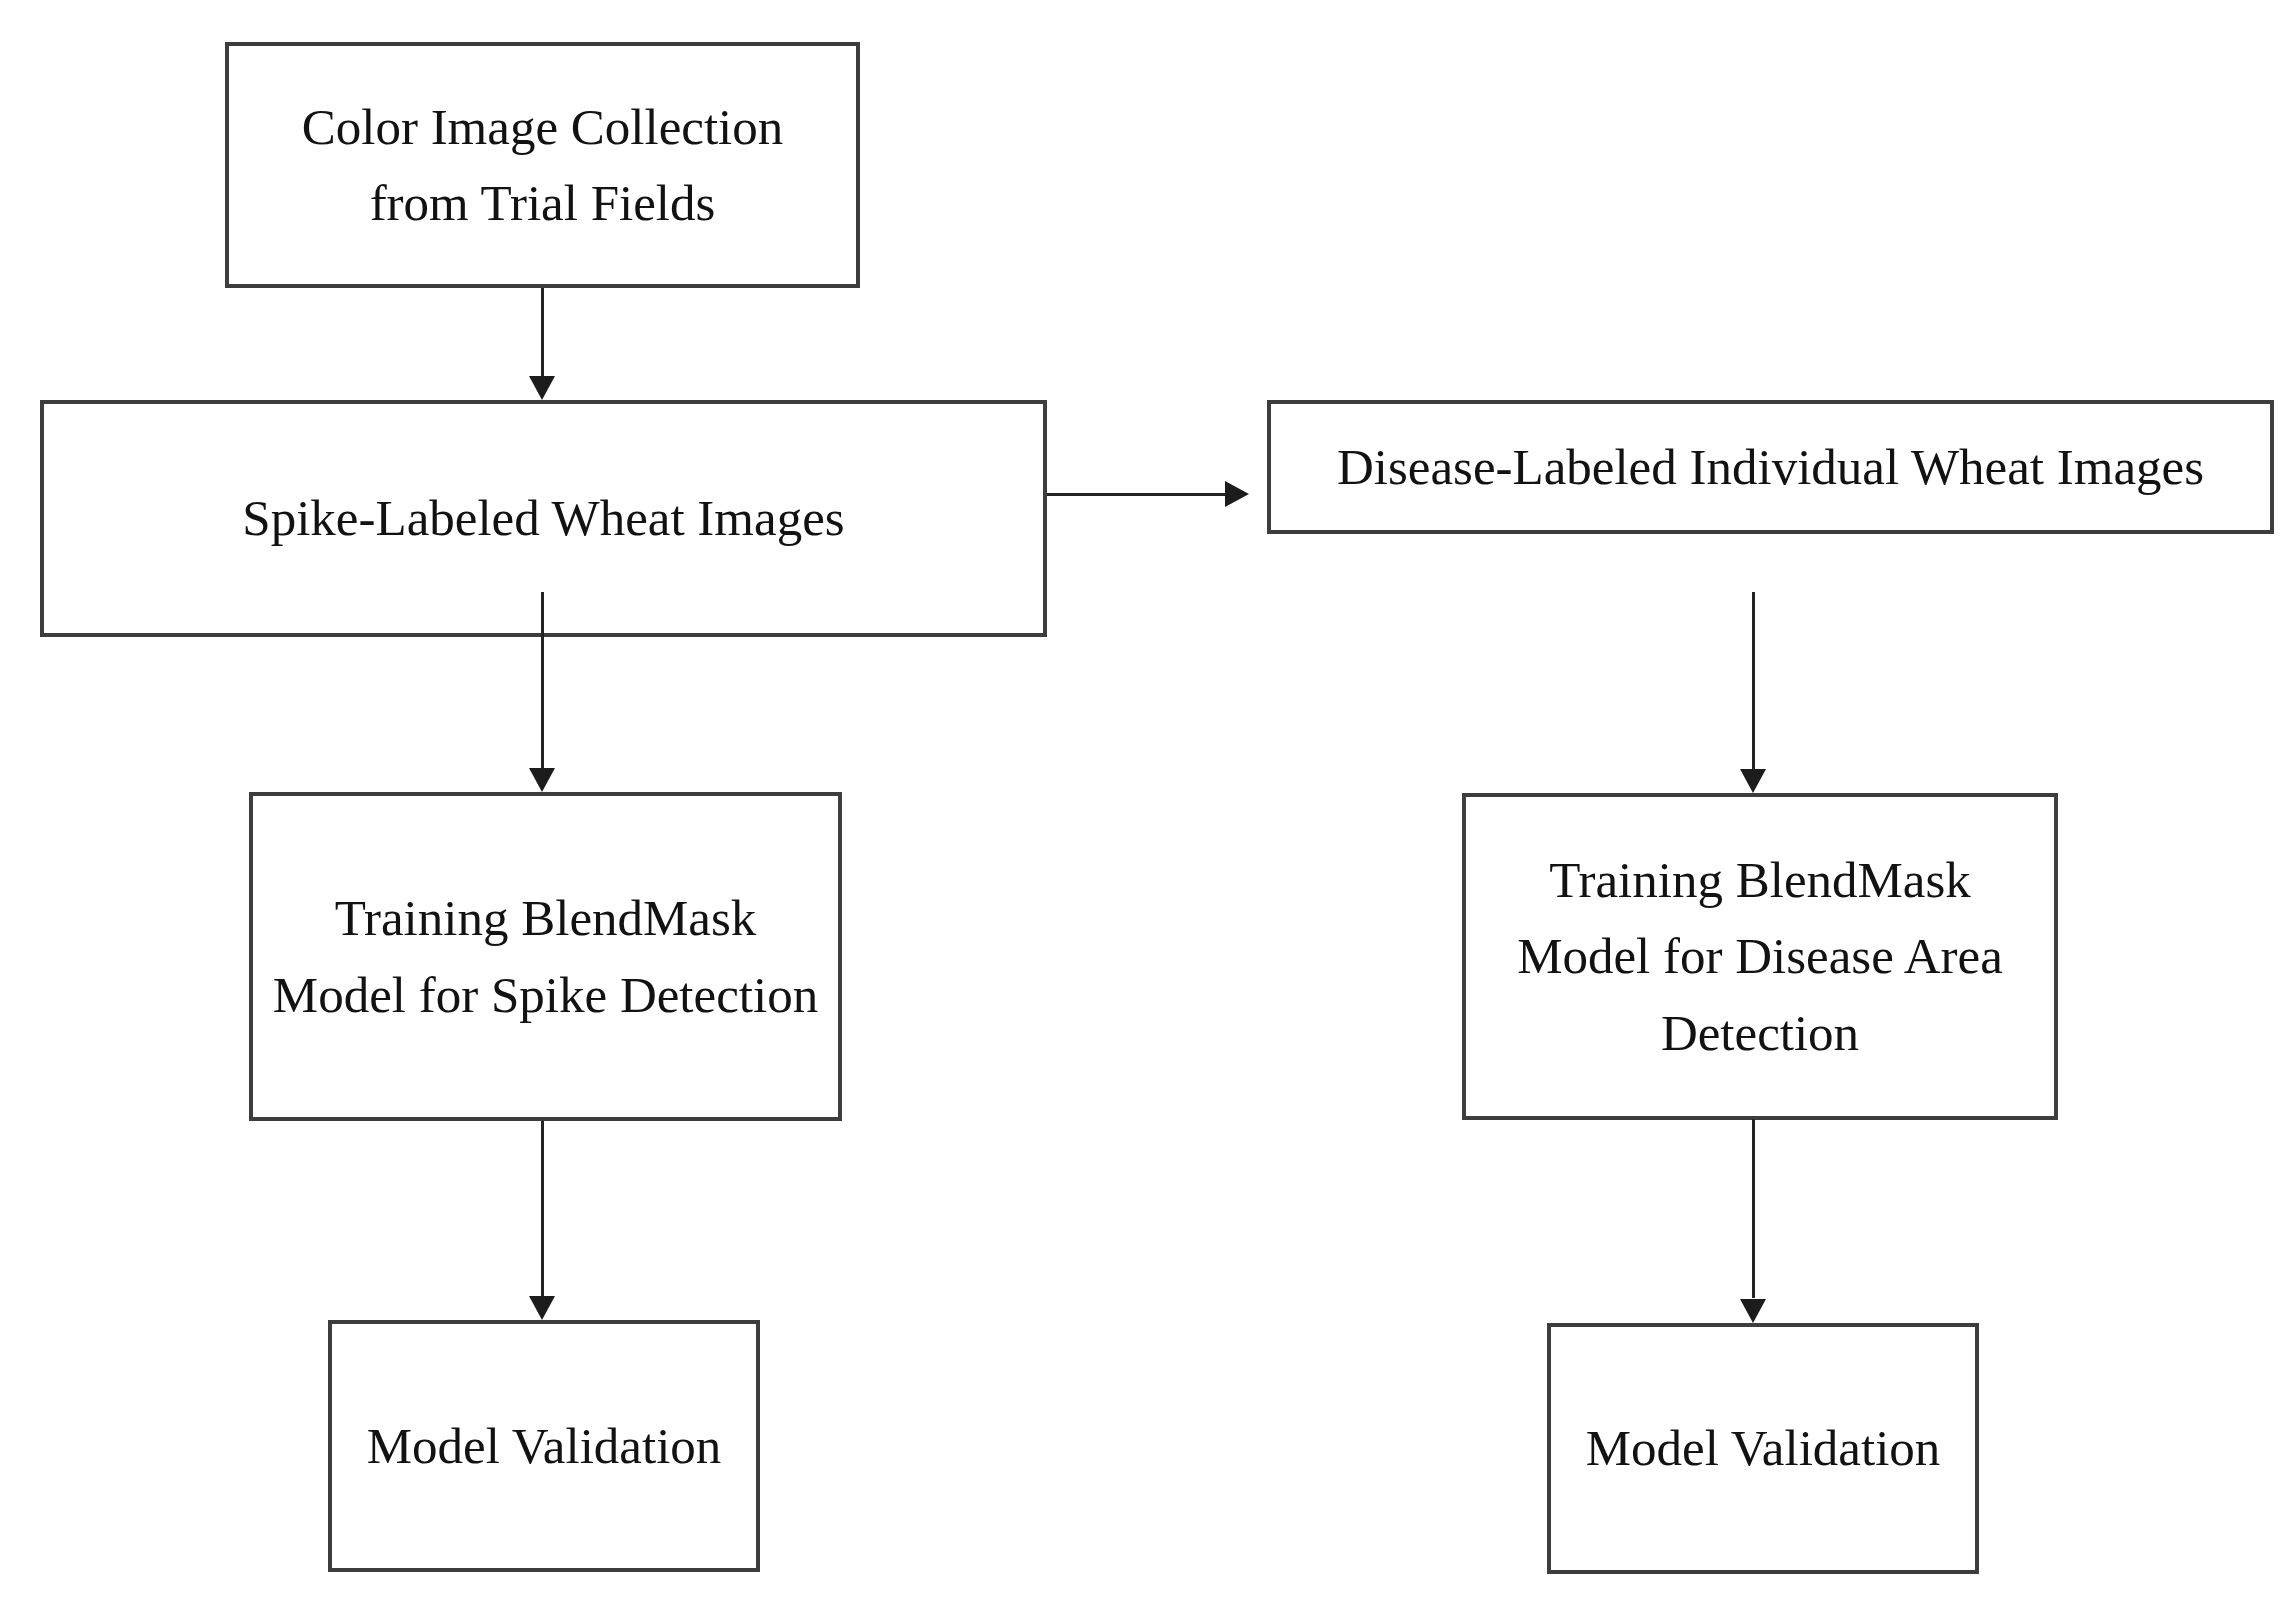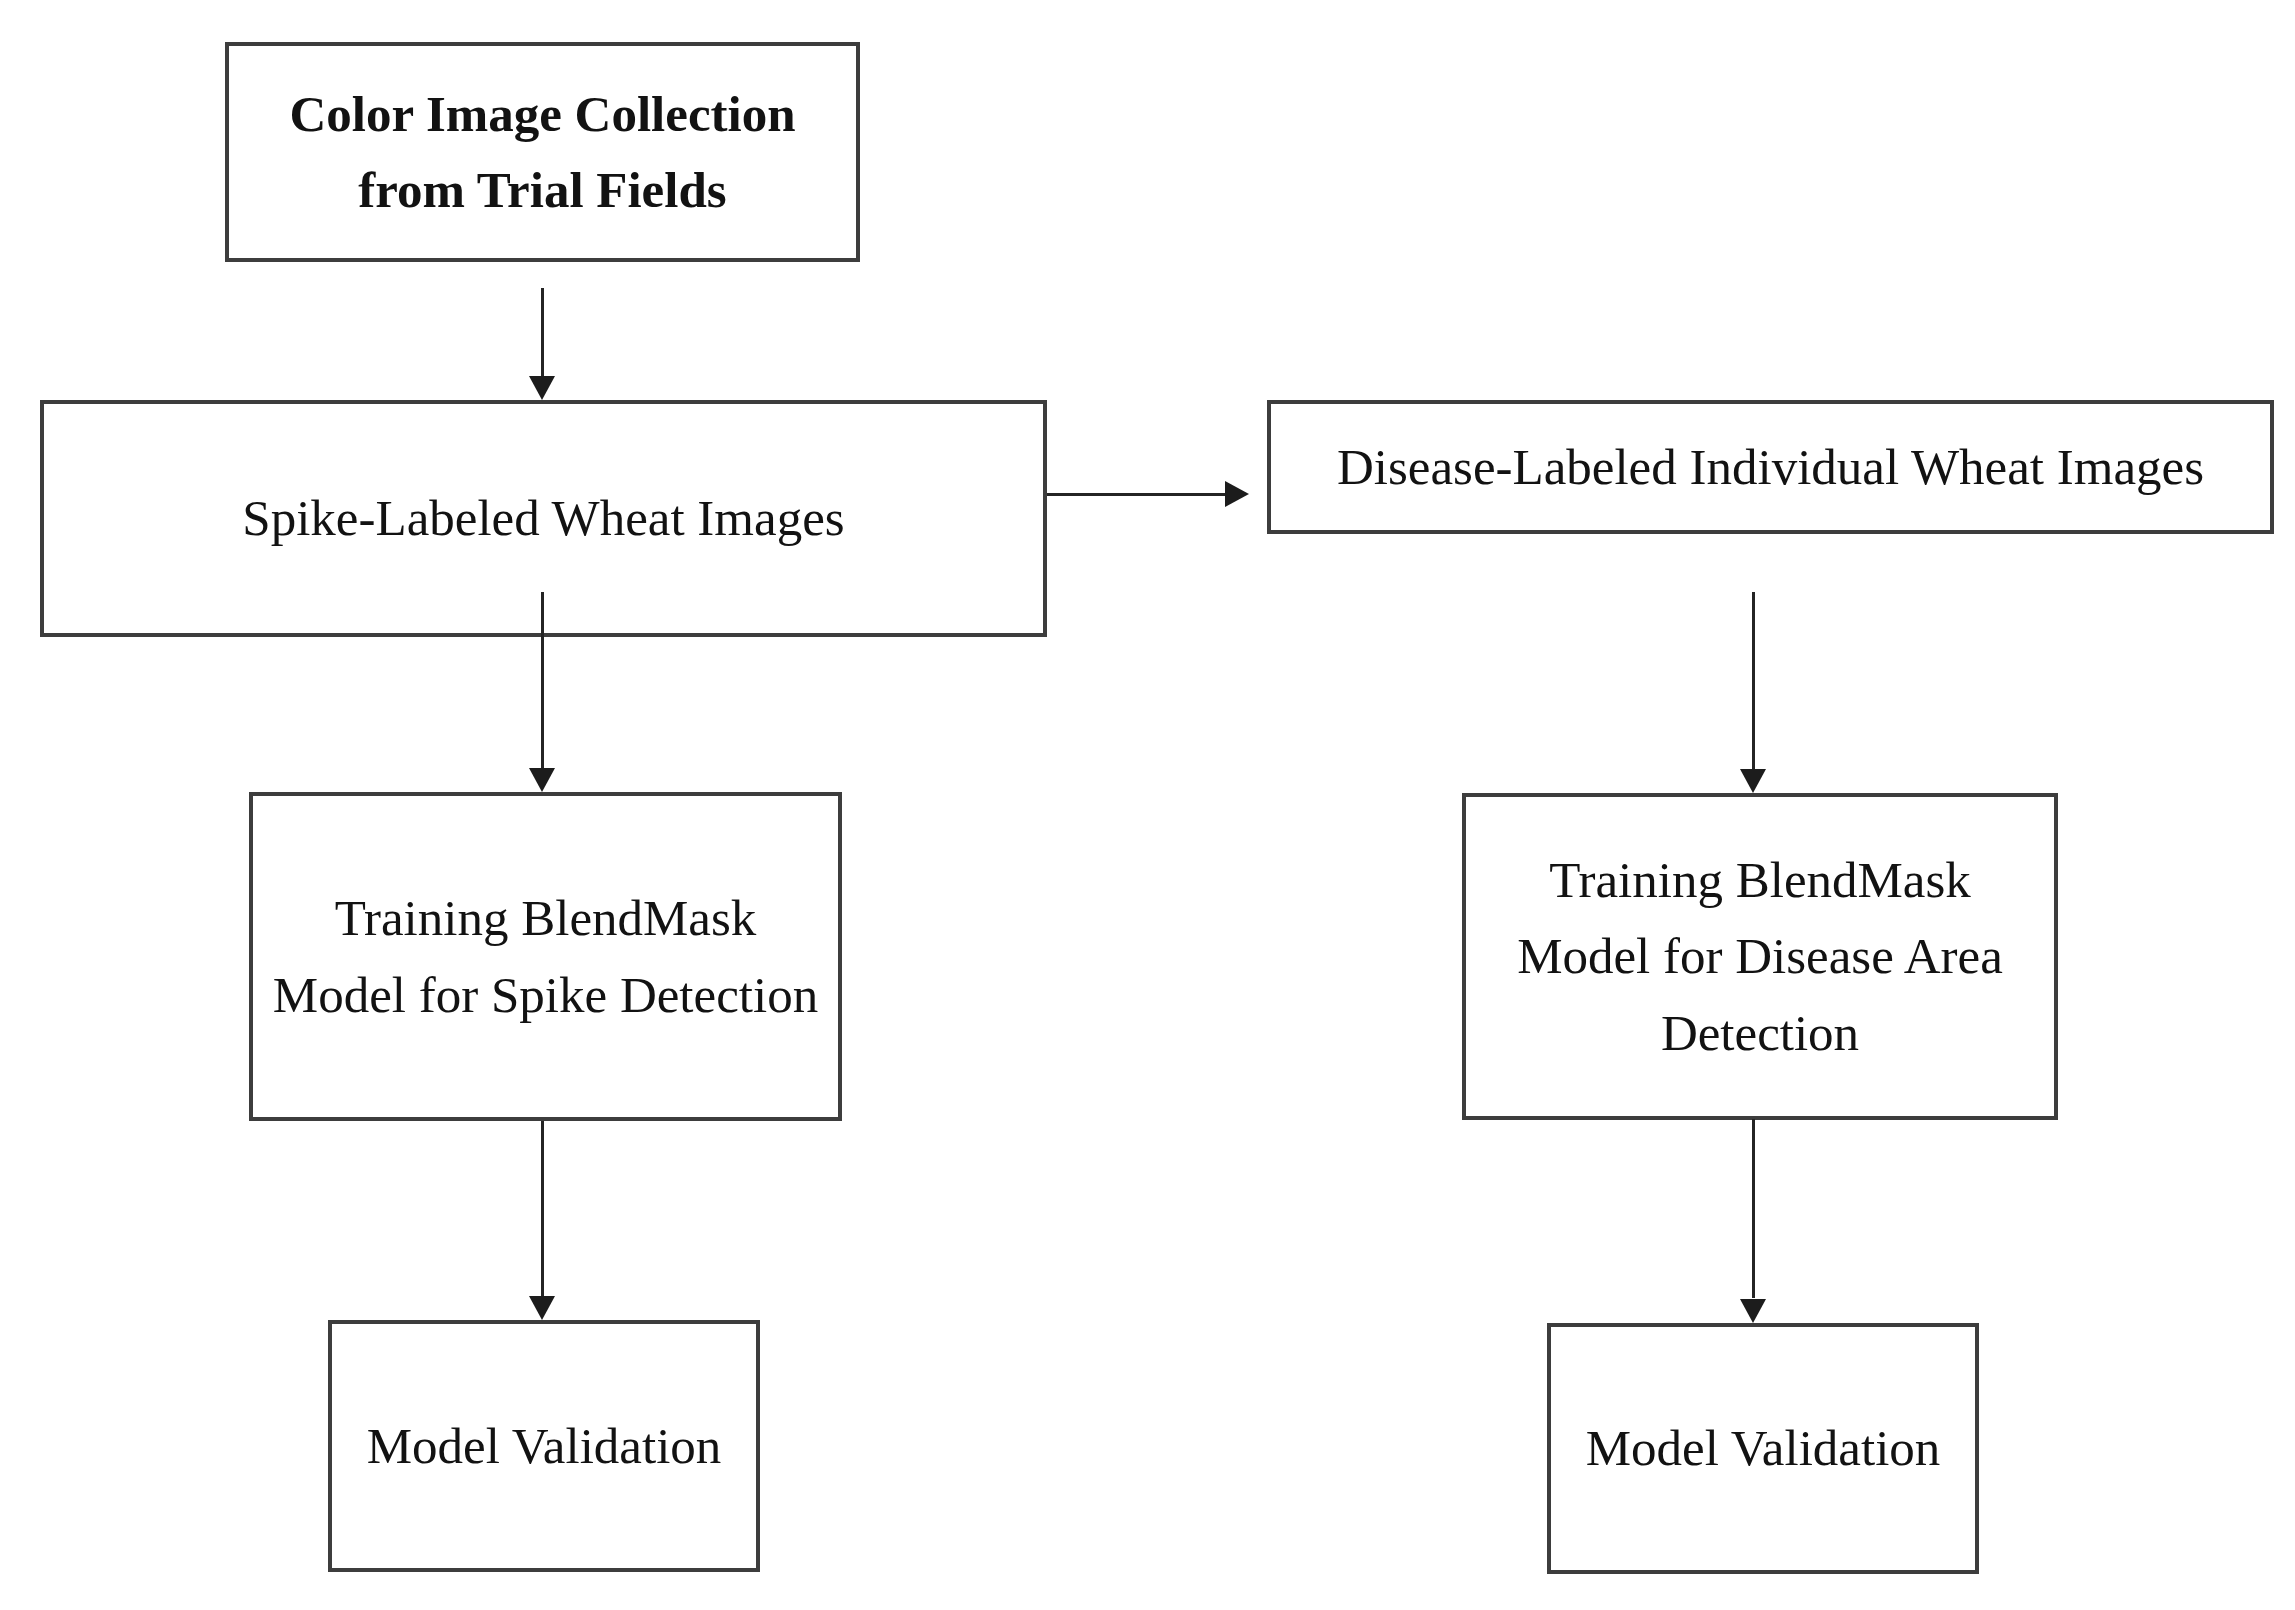--- a/index.html
+++ b/index.html
@@ -35,21 +35,21 @@
     border-right: 13.6px solid transparent;
     border-top: 24px solid #1c1c1c;
   }
   .head-right {
     position: absolute; width: 0; height: 0;
     border-top: 13.6px solid transparent;
     border-bottom: 13.6px solid transparent;
     border-left: 24px solid #1c1c1c;
   }
   
-  #n-collection       { left: 225px;  top: 42px;   width: 635px;  height: 220px; font-weight: bold; }
+  #n-collection       { left: 225px;  top: 42px;   width: 635px;  height: 246px; }
   #n-spike-labeled    { left: 40px;   top: 400px;  width: 1007px; height: 237px; }
   #n-disease-labeled  { left: 1267px; top: 400px;  width: 1007px; height: 134px; }
   #n-train-spike      { left: 249px;  top: 792px;  width: 593px;  height: 329px; }
   #n-train-disease    { left: 1462px; top: 793px;  width: 596px;  height: 327px; }
   #n-validate-spike   { left: 328px;  top: 1320px; width: 432px;  height: 252px; }
   #n-validate-disease { left: 1547px; top: 1323px; width: 432px;  height: 251px; }
   
   #e1-line { left: 541px;  top: 288px;  height: 89px; }
   #e1-head { left: 529px;  top: 376px; }
   #e2-line { left: 1047px; top: 493px;  width: 179px; }

